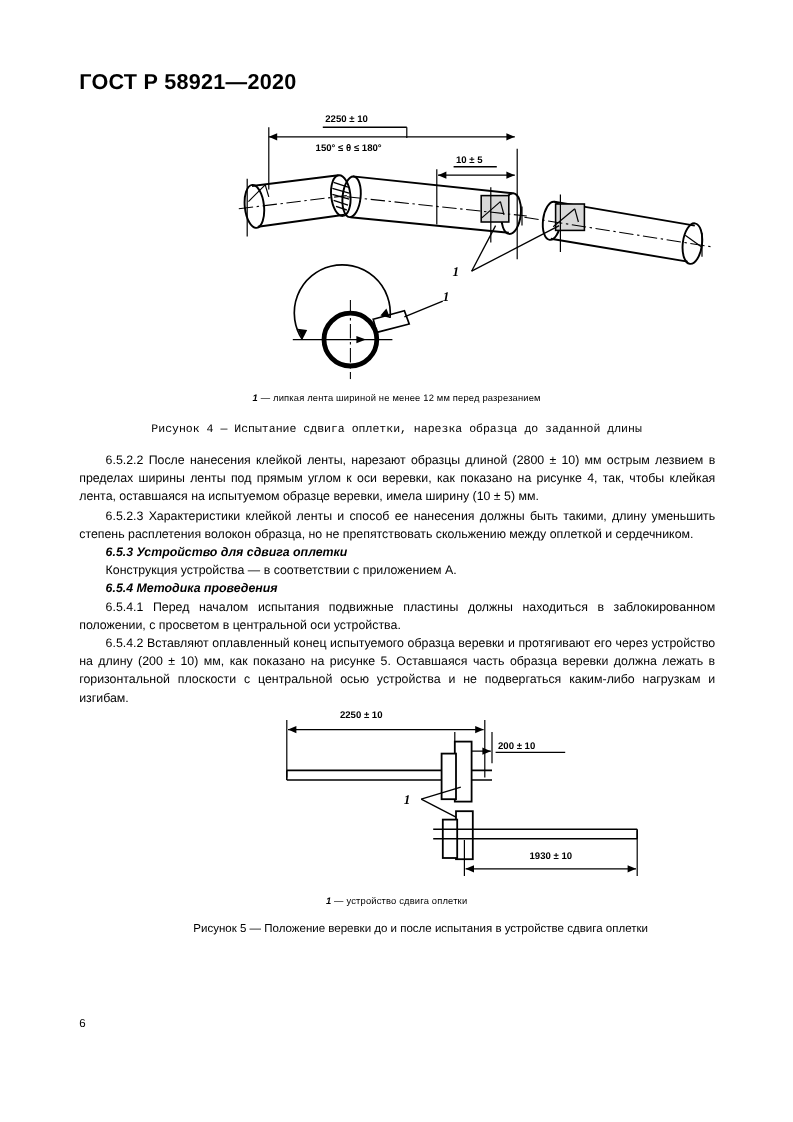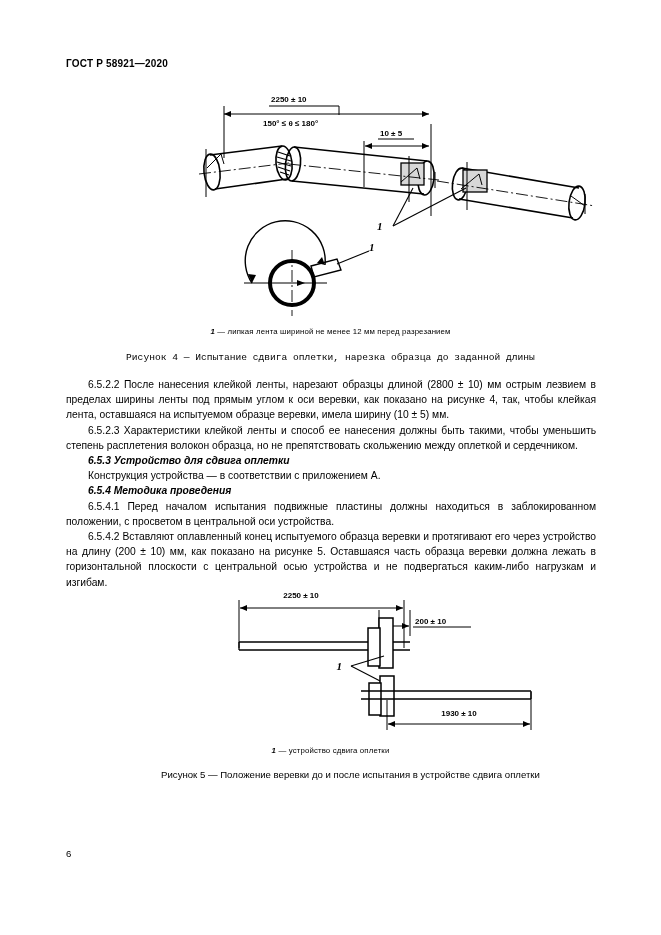--- a/index.html
+++ b/index.html
@@ -15,21 +15,21 @@
     position: relative;
     width: 661px;
     height: 935px;
     background: #ffffff;
     overflow: hidden;
   }
   .header-title {
     position: absolute;
     left: 66px;
     top: 58px;
-    font-size: 10px;
+    font-size: 18px;
     font-weight: bold;
     letter-spacing: 0.2px;
     white-space: nowrap;
   }
   .fig-wrap {
     position: absolute;
     padding-left: 39px;
   }
   #fig4-wrap { left: 0px; top: 84px; width: 661px; height: 232px; }
   #fig5-wrap { left: 0px; top: 588px; width: 661px; height: 150px; }
@@ -226,21 +226,21 @@
   <div class="fig-legend" id="fig4-legend">
     <span class="keynum">1</span>
     <span>—</span>
     <span>липкая лента шириной не менее 12 мм перед разрезанием</span>
   </div>
 
   <div class="fig-caption" id="fig4-caption">Рисунок 4 — Испытание сдвига оплетки, нарезка образца до заданной длины</div>
 
   <div class="body-block" id="text-top">
     <p class="indent">6.5.2.2 После нанесения клейкой ленты, нарезают образцы длиной (2800 ± 10) мм острым лезвием в пределах ширины ленты под прямым углом к оси веревки, как показано на рисунке 4, так, чтобы клейкая лента, оставшаяся на испытуемом образце веревки, имела ширину (10 ± 5) мм.</p>
-    <p class="indent">6.5.2.3 Характеристики клейкой ленты и способ ее нанесения должны быть такими, чтобы уменьшить степень расплетения волокон образца, но не препятствовать скольжению между оплеткой и сердечником.</p>
+    <p class="indent">6.5.2.3 Характеристики клейкой ленты и способ ее нанесения должны быть такими, длину уменьшить степень расплетения волокон образца, но не препятствовать скольжению между оплеткой и сердечником.</p>
     <p class="indent bold">6.5.3 Устройство для сдвига оплетки</p>
     <p class="indent">Конструкция устройства — в соответствии с приложением А.</p>
     <p class="indent bold">6.5.4 Методика проведения</p>
     <p class="indent">6.5.4.1 Перед началом испытания подвижные пластины должны находиться в заблокированном положении, с просветом в центральной оси устройства.</p>
     <p class="indent">6.5.4.2 Вставляют оплавленный конец испытуемого образца веревки и протягивают его через устройство на длину (200 ± 10) мм, как показано на рисунке 5. Оставшаяся часть образца веревки должна лежать в горизонтальной плоскости с центральной осью устройства и не подвергаться каким-либо нагрузкам и изгибам.</p>
   </div>
 
   <div class="fig-wrap" id="fig5-wrap">
     <svg width="661" height="150" viewBox="0 0 661 150" xmlns="http://www.w3.org/2000/svg">
 

